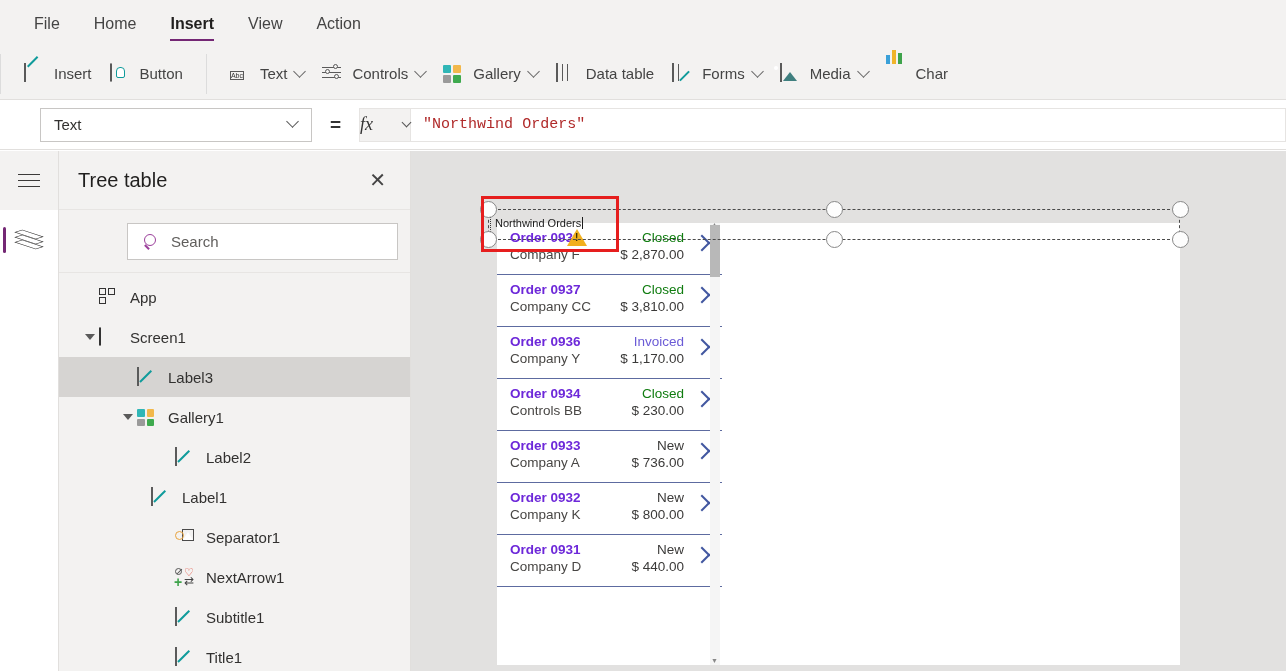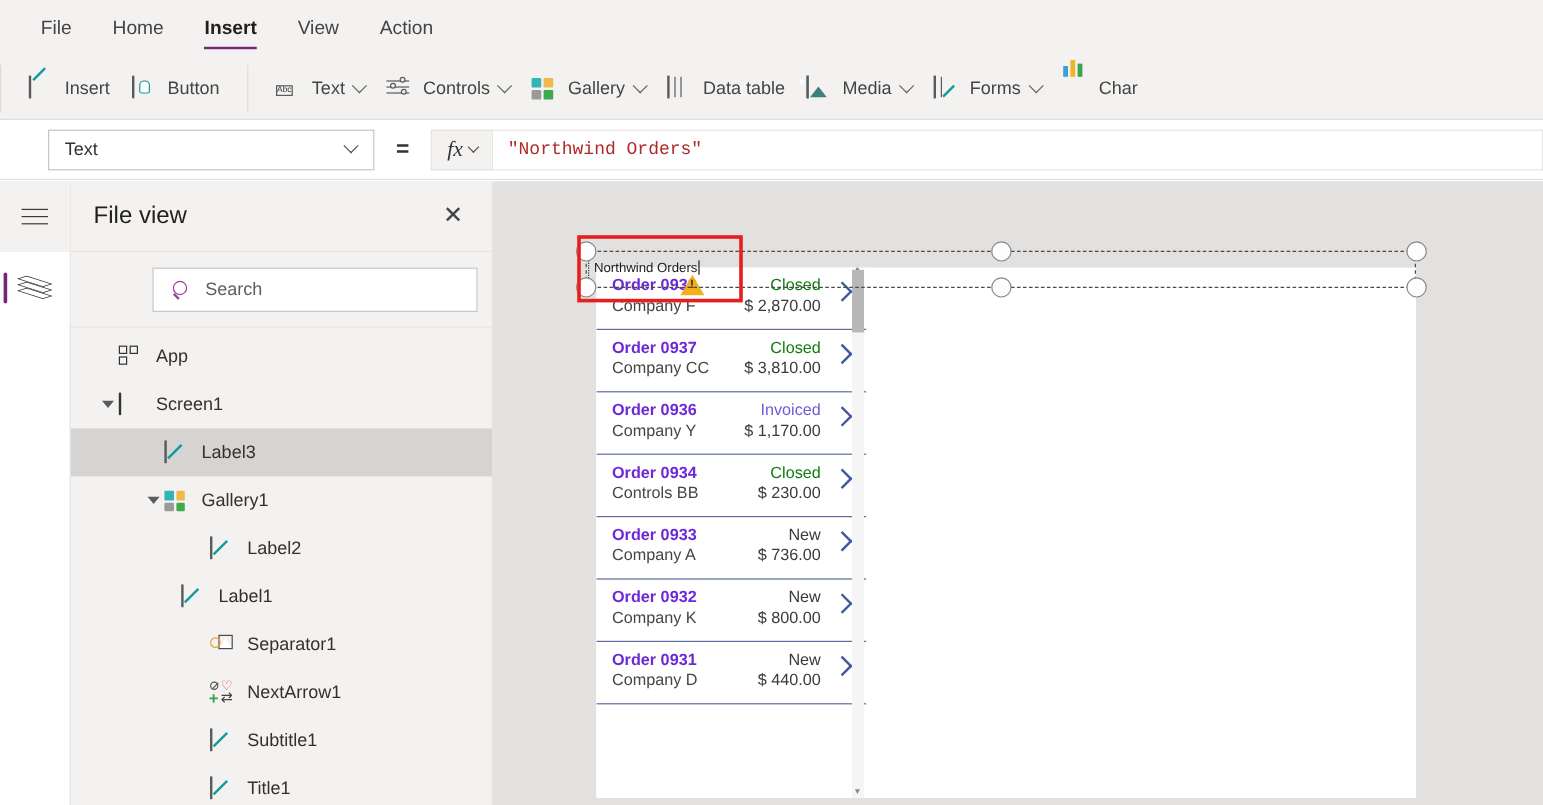--- a/index.html
+++ b/index.html
@@ -98,21 +98,21 @@
     margin-left: 40px; width: 272px; height: 34px;
     border: 1px solid #c8c6c4; background: #fff;
     display: flex; align-items: center; padding: 0 10px 0 13px;
     font-size: 15px; color: #323130; cursor: pointer; justify-content: space-between;
   }
   .prop-caret { width: 9px; height: 9px; border-right: 1.4px solid #555; border-bottom: 1.4px solid #555;
     transform: rotate(45deg); position: relative; top: -3px; margin-right: 4px;}
   .eq-sign { margin: 0 18px; font-size: 19px; color: #333; font-weight: bold; }
   .fx-box {
     width: 52px; height: 34px; background: #f3f2f1; border: 1px solid #e6e4e2;
-    display: flex; align-items: center; justify-content: center; cursor: pointer;
+    display: flex; align-items: center; justify-content: space-between; cursor: pointer;
   }
   .fx-text { font-family: "Liberation Serif", serif; font-style: italic; font-size: 18px; color: #333; }
   .fx-caret { width: 7px; height: 7px; border-right: 1.3px solid #555; border-bottom: 1.3px solid #555;
     transform: rotate(45deg); margin-left: 5px; position: relative; top: -2px; }
   .formula-input {
     flex: 1; height: 34px; border: 1px solid #e6e4e2; border-left: none; background:#fff;
     display: flex; align-items: center; padding-left: 12px;
     font-family: "Liberation Mono", monospace; font-size: 15px; color: #b02a2a;
   }
 
@@ -350,36 +350,36 @@
       <div class="rb-btn">
         <span class="rb-ico">
           <span class="ico-datatable">
             <i class="h" style="top:3px"></i><i class="h" style="top:7px"></i><i class="h" style="top:11px"></i>
             <i class="v" style="left:5px"></i><i class="v" style="left:10px"></i>
           </span>
         </span>
         <span class="rb-label">Data table</span>
       </div>
       <div class="rb-btn">
-        <span class="rb-ico"><span class="ico-media"></span></span>
-        <span class="rb-label">Media</span>
-        <span class="caret"></span>
-      </div>
-      <div class="rb-btn">
         <span class="rb-ico">
           <span class="ico-forms">
             <i class="h" style="position:absolute;left:0;top:4px;width:100%;height:1px;background:#5a5a5a"></i>
             <i class="h" style="position:absolute;left:0;top:8px;width:100%;height:1px;background:#5a5a5a"></i>
             <i class="v" style="position:absolute;left:5px;top:0;height:100%;width:1px;background:#5a5a5a"></i>
           </span>
         </span>
         <span class="rb-label">Forms</span>
         <span class="caret"></span>
       </div>
       <div class="rb-btn">
+        <span class="rb-ico"><span class="ico-media"></span></span>
+        <span class="rb-label">Media</span>
+        <span class="caret"></span>
+      </div>
+      <div class="rb-btn">
         <span class="rb-ico"><span class="ico-chart"><i></i><i></i><i></i></span></span>
         <span class="rb-label">Char</span>
       </div>
     </div>
   </div>
 
   <div class="formulabar">
     <div class="prop-select">
       <span>Text</span>
       <span class="prop-caret"></span>
@@ -404,21 +404,21 @@
       <span class="layers-ico">
         <i style="top:1px"></i>
           <i style="top:6px"></i>
           <i style="top:11px"></i>
       </span>
     </div>
   </div>
 
   <div class="treepanel">
     <div class="tree-header">
-      <span class="tree-title">File view</span>
+      <span class="tree-title">Tree table</span>
       <span class="tree-close">✕</span>
     </div>
     <div class="search-wrap">
       <div class="search-box">
         <span class="search-ico"></span>
         <span class="search-ph">Search</span>
       </div>
     </div>
     <div class="tree-list" id="treelist">
         <div class="tree-row" style="padding-left: 24px;">

